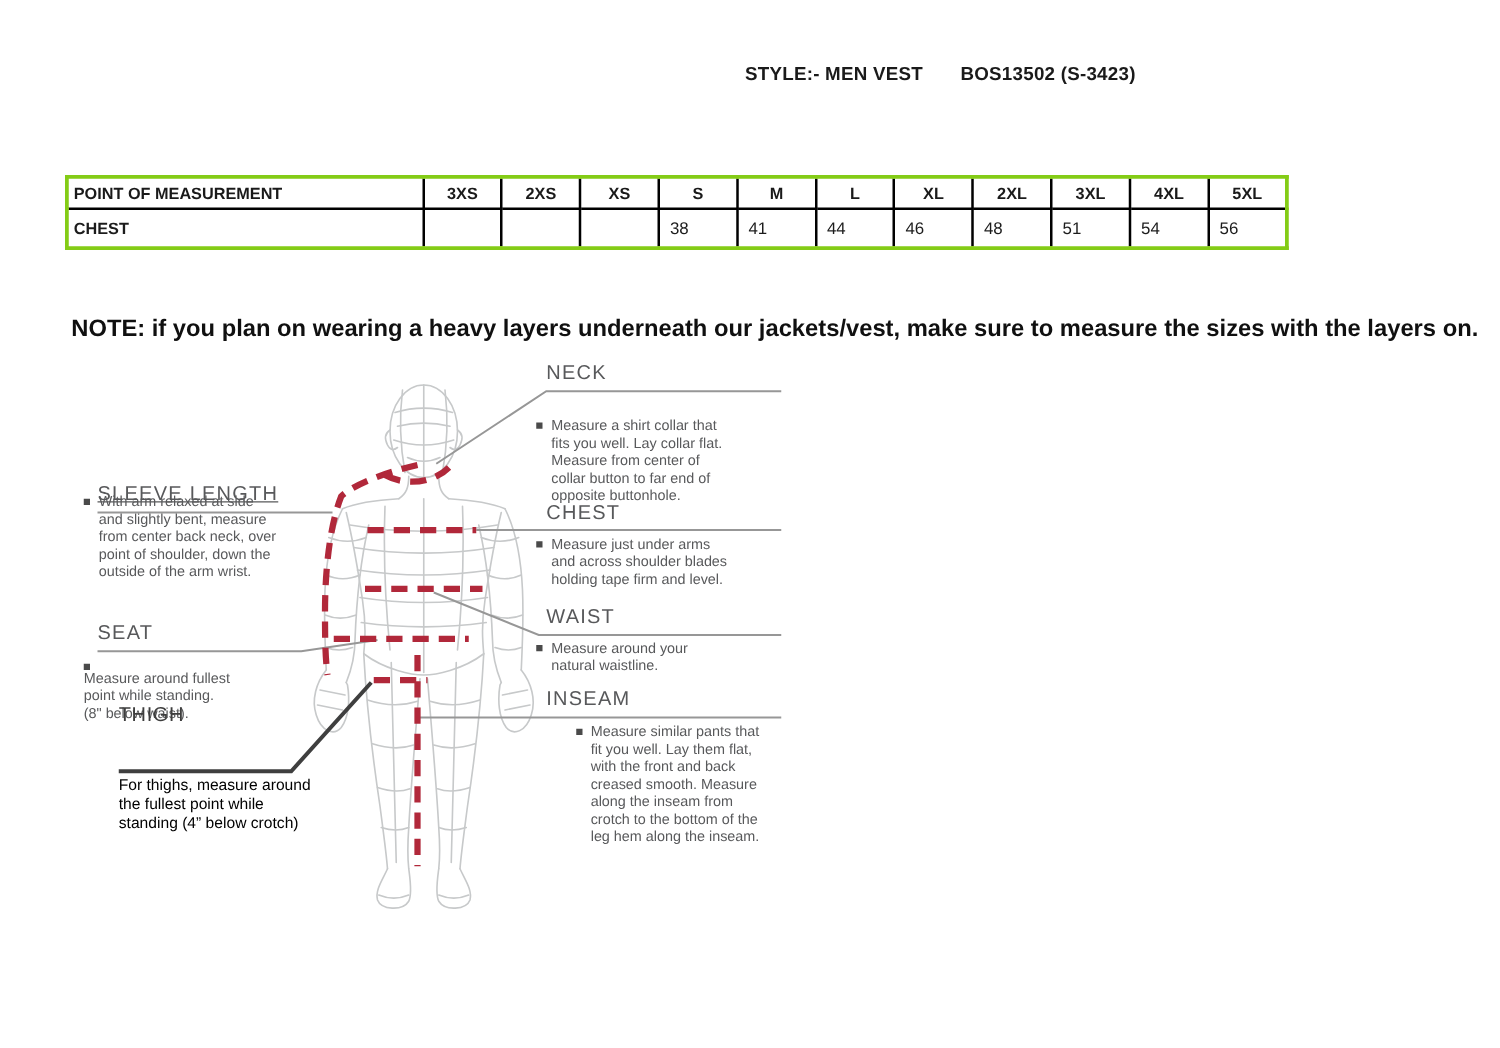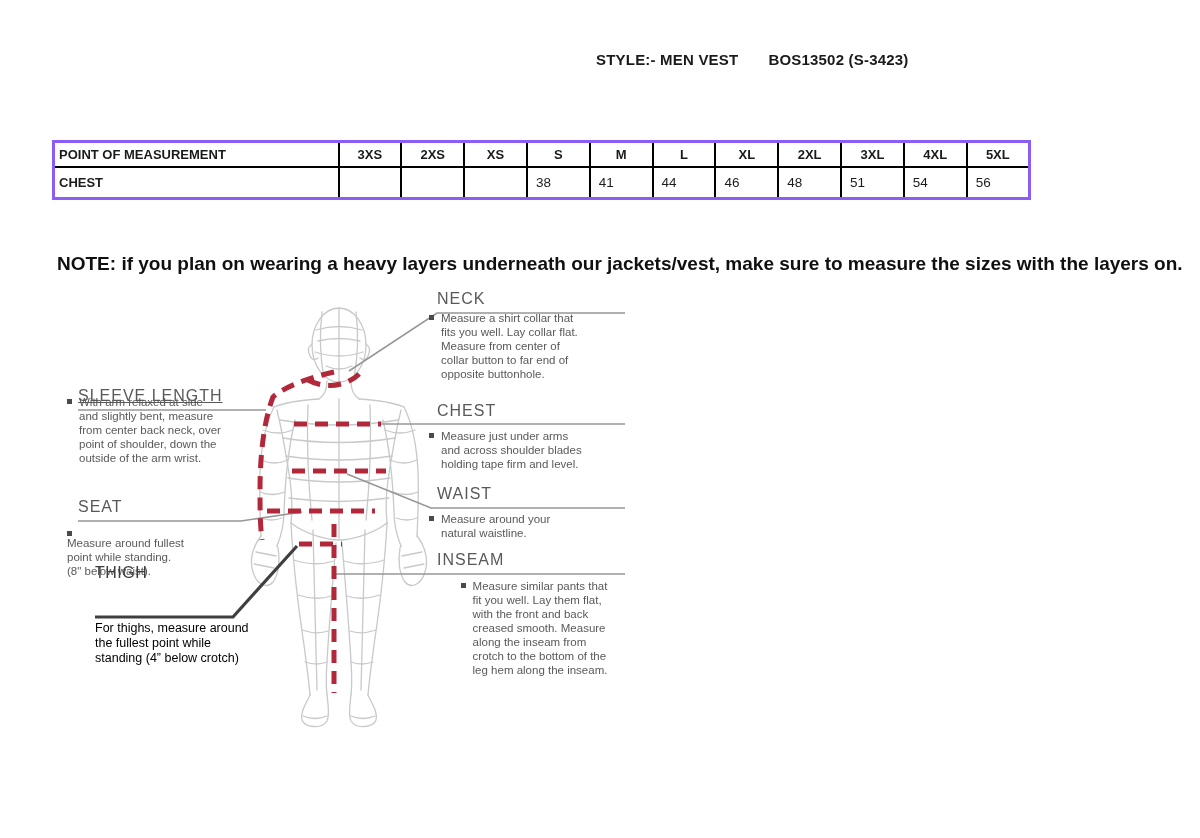--- a/index.html
+++ b/index.html
@@ -7,21 +7,21 @@
     position:relative;width:1200px;height:838px;background:#ffffff;
     font-family:"Liberation Sans",sans-serif;color:#1a1a1a;overflow:hidden;
   }
   
   .title{position:absolute;left:596px;top:51px;font-size:15px;font-weight:bold;
          letter-spacing:.2px;white-space:nowrap;text-align:center;}
   .title .code{margin-left:30px;}
   
   table.size-table{
     position:absolute;left:52px;top:140px;width:979px;
-    border-collapse:collapse;table-layout:fixed;border:3px solid #8b5cf6;
+    border-collapse:collapse;table-layout:fixed;border:3px solid #84cc16;
   }
   table.size-table col.first{width:285px;}
   table.size-table th,table.size-table td{border:2px solid #000;overflow:hidden;}
   table.size-table th{height:21px;font-size:13px;font-weight:bold;text-align:center;padding:1px 2px;}
   table.size-table th.pom{text-align:left;padding-left:4px;}
   table.size-table td{height:27px;font-size:13.5px;font-weight:normal;text-align:left;
                       padding:1px 2px 1px 8px;vertical-align:middle;color:#1c1c1c;}
   table.size-table td.rowlabel{font-weight:bold;font-size:13px;padding-left:4px;}
   
   .note{position:absolute;left:57px;top:253px;font-size:19px;font-weight:bold;
@@ -175,21 +175,21 @@
       <path d="M 334,372 C 308,378 284,387 273,397 C 264,420 260,455 260,490 C 260,508 260,524 262,540"></path>
       <path d="M 294,424 L 381,424"></path>
       <path d="M 292,471 L 386,471"></path>
       <path d="M 267,511 L 375,511"></path>
       <path d="M 299,544 L 342,544"></path>
       <path d="M 334,524 L 334,693"></path>
     </g>
   </svg>
 
   <div class="mhead" style="left:437px;top:290px;">NECK</div>
-  <div class="mbody" style="left:429px;top:311px;width:200px;">
+  <div class="mbody" style="left:429px;top:334px;width:200px;">
     <span class="bullet"></span>
     <span class="mtext">Measure a shirt collar that
 fits you well. Lay collar flat.
 Measure from center of
 collar button to far end of
 opposite buttonhole.</span>
   </div>
 
   <div class="mhead" style="left:437px;top:402px;">CHEST</div>
   <div class="mbody" style="left:429px;top:429px;width:210px;">

